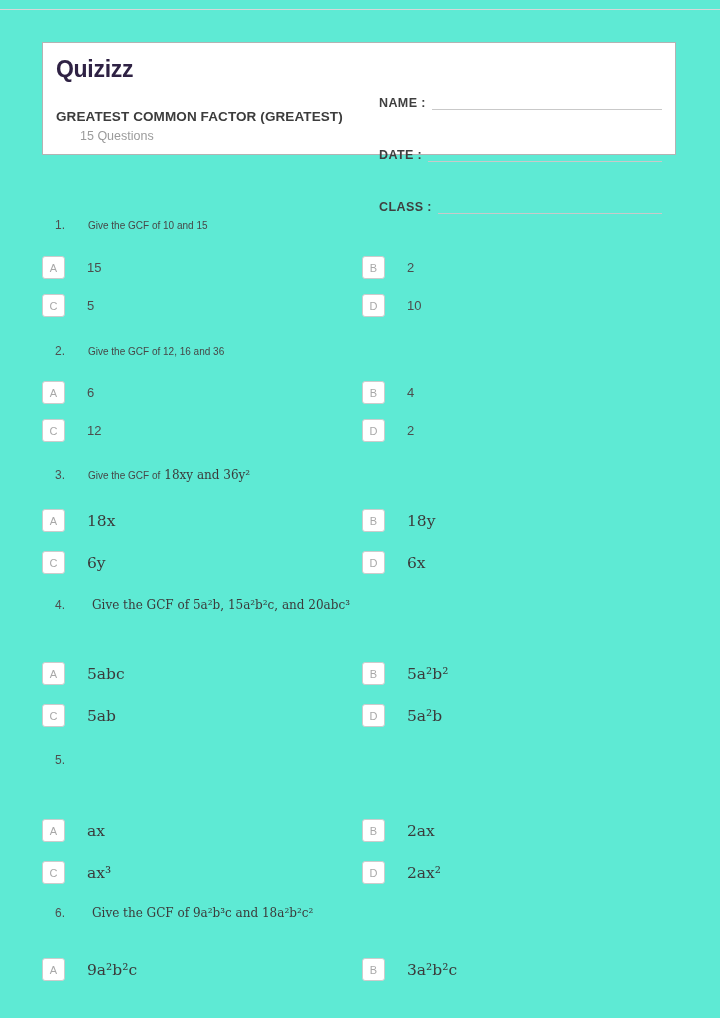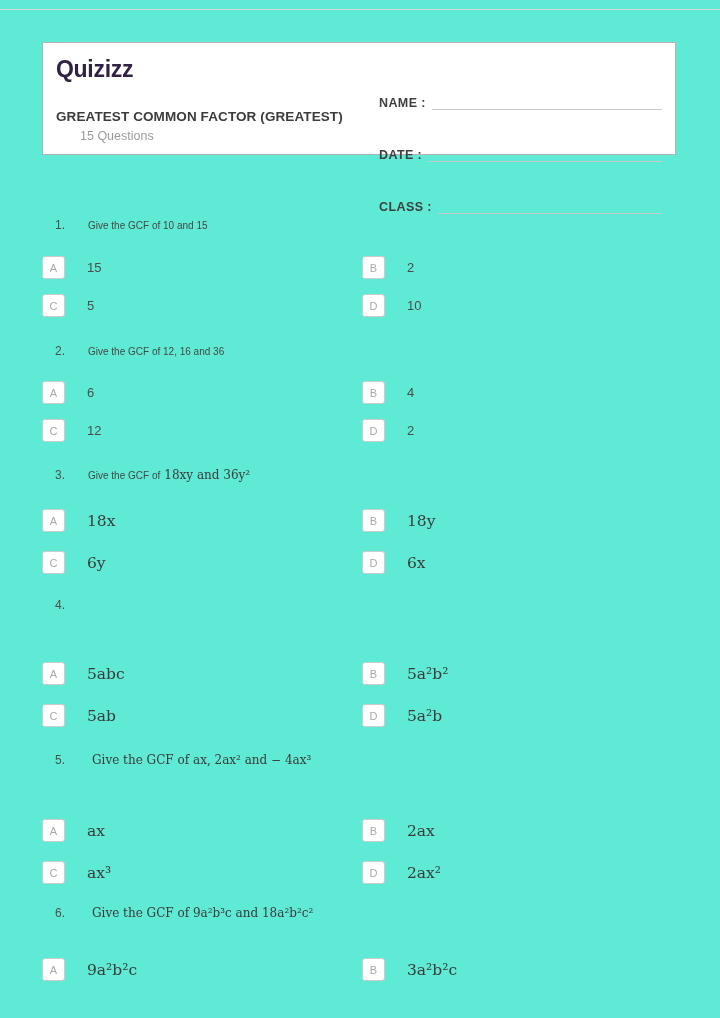--- a/index.html
+++ b/index.html
@@ -160,20 +160,21 @@
           <span class="opt-box">D</span>
           <span class="opt-text">6x</span>
         </div>
       </div>
     </div>
 
     <div class="q q4">
       <div class="q-line">
         <span class="q-num">4.</span>
 
+        <span class="q-serif">Give the GCF of 5a²b,  15a²b²c,  and 20abc³</span>
       </div>
       <div class="opts serif-opts">
         <div class="opt">
           <span class="opt-box">A</span>
           <span class="opt-text">5abc</span>
         </div>
         <div class="opt">
           <span class="opt-box">B</span>
           <span class="opt-text">5a²b²</span>
         </div>
@@ -185,21 +186,20 @@
           <span class="opt-box">D</span>
           <span class="opt-text">5a²b</span>
         </div>
       </div>
     </div>
 
     <div class="q q5">
       <div class="q-line">
         <span class="q-num">5.</span>
 
-        <span class="q-serif">Give the GCF of ax,  2ax² and  − 4ax³</span>
       </div>
       <div class="opts serif-opts">
         <div class="opt">
           <span class="opt-box">A</span>
           <span class="opt-text">ax</span>
         </div>
         <div class="opt">
           <span class="opt-box">B</span>
           <span class="opt-text">2ax</span>
         </div>

